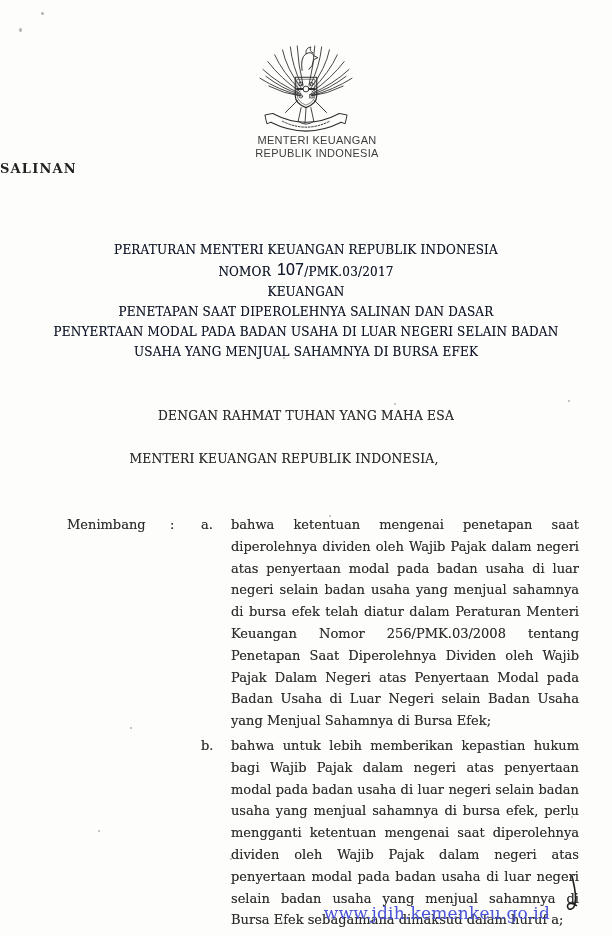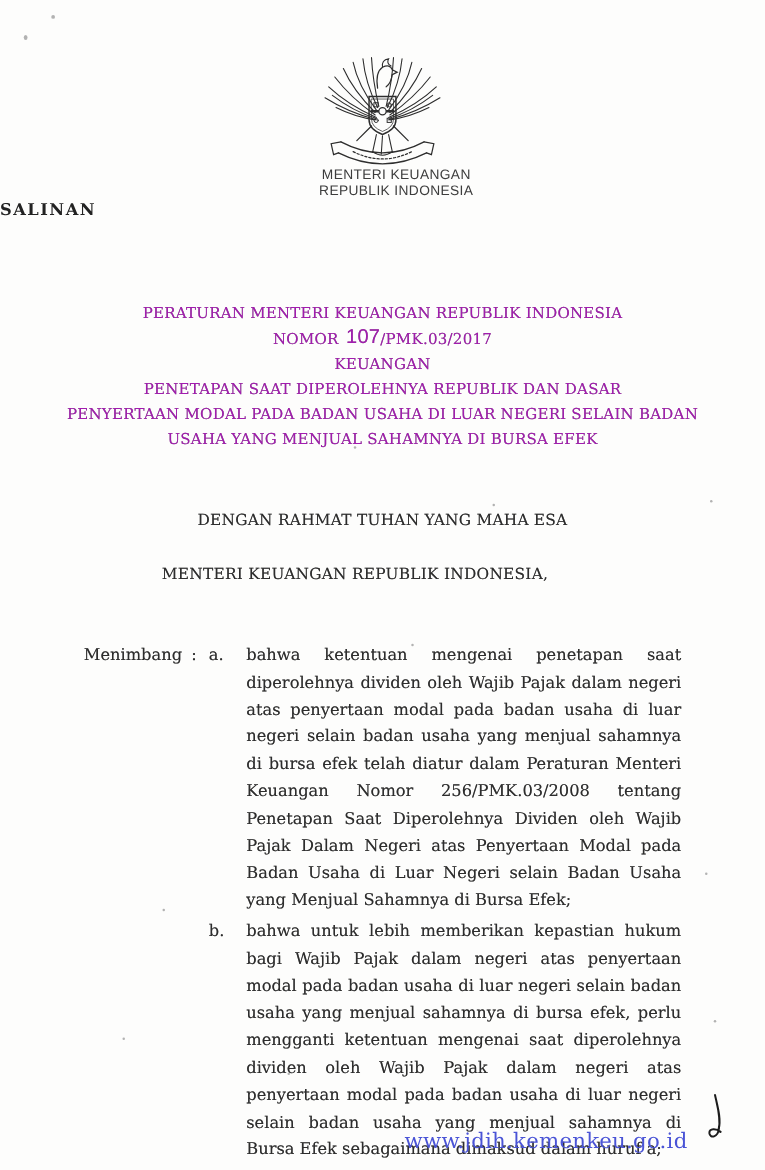--- a/index.html
+++ b/index.html
@@ -28,21 +28,21 @@
   .salinan{
     position:absolute;left:0;top:161px;width:612px;
     text-align:left;font-weight:bold;font-size:13px;
     letter-spacing:1.2px;color:#222;
   }
 
   
   .title-block{
     position:absolute;left:0;top:241px;width:612px;
     text-align:center;font-size:12px;line-height:19.9px;
-    letter-spacing:.2px;color:#a21caf;
+    letter-spacing:.2px;color:#0f172a;
     text-shadow:0 0 .3px rgba(40,40,40,.55);
   }
   .nomor-number{
     font-family:"Liberation Sans","DejaVu Sans",sans-serif;
     font-size:16px;position:relative;top:-1px;
     margin-left:6px;
   }
   .nomor-label{margin-right:0;}
 
   .motto{
@@ -55,20 +55,21 @@
     font-size:12.3px;letter-spacing:.2px;
     text-shadow:0 0 .3px rgba(40,40,40,.55);
   }
 
   
   .considerations{
     position:absolute;left:67px;top:514px;width:479px;
     font-size:13px;line-height:21.8px;
     display:flex;align-items:flex-start;
     text-shadow:0 0 .3px rgba(40,40,40,.5);
+    gap:17px;
   }
   .consider-label{width:86px;flex:0 0 86px;}
   .consider-colon{width:14px;flex:0 0 14px;}
   .consider-items{flex:1;}
   .consider-item{display:flex;align-items:flex-start;}
   .consider-item + .consider-item{margin-top:3px;}
   .item-marker{width:30px;flex:0 0 30px;}
   .item-text{width:348px;flex:0 0 348px;text-align:justify;text-justify:inter-word;}
 
   
@@ -151,21 +152,21 @@
   </div>
 
   <div class="salinan">SALINAN</div>
 
   <div class="title-block">
     <div>PERATURAN MENTERI KEUANGAN REPUBLIK INDONESIA</div>
     <div>
       <span class="nomor-label">NOMOR</span><span class="nomor-number">107</span><span>/PMK.03/2017</span>
     </div>
     <div>KEUANGAN</div>
-    <div>PENETAPAN SAAT DIPEROLEHNYA REPUBLIK DAN DASAR</div>
+    <div>PENETAPAN SAAT DIPEROLEHNYA SALINAN DAN DASAR</div>
     <div>PENYERTAAN MODAL PADA BADAN USAHA DI LUAR NEGERI SELAIN BADAN</div>
     <div>USAHA YANG MENJUAL SAHAMNYA DI BURSA EFEK</div>
   </div>
 
   <div class="motto">DENGAN RAHMAT TUHAN YANG MAHA ESA</div>
   <div class="authority">MENTERI KEUANGAN REPUBLIK INDONESIA,</div>
 
   <div class="considerations">
     <div class="consider-label">Menimbang</div>
     <div class="consider-colon">:</div>

